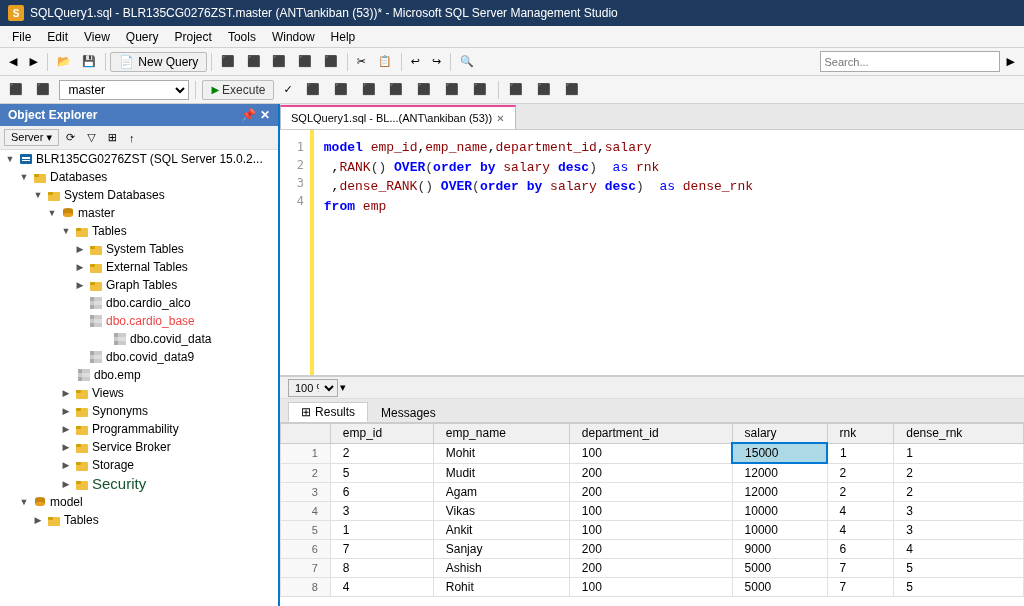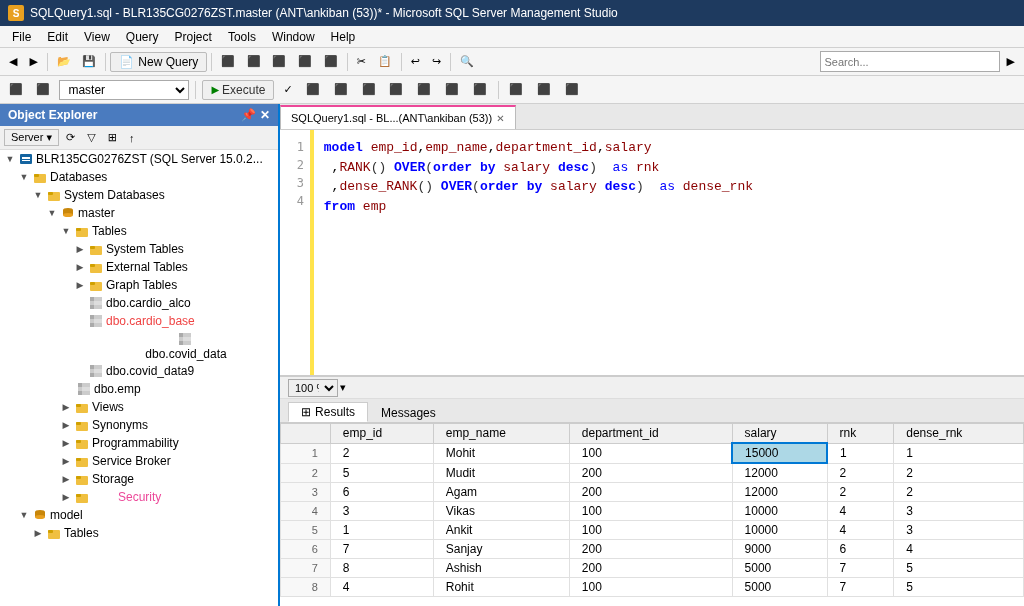--- a/index.html
+++ b/index.html
@@ -516,21 +516,21 @@
               <rect x="1" y="1" width="4" height="4" fill="#aaa"></rect>
               <rect x="5" y="1" width="8" height="4" fill="#ccc"></rect>
               <rect x="1" y="5" width="4" height="4" fill="#ccc"></rect>
               <rect x="5" y="5" width="8" height="4" fill="#ddd"></rect>
               <rect x="1" y="9" width="4" height="4" fill="#aaa"></rect>
               <rect x="5" y="9" width="8" height="4" fill="#ccc"></rect>
             </svg>
           </span>
           <span style="font-size: 12px; color: #ef4444;">dbo.cardio_base</span>
         </div>
-        <div class="tree-item" style="padding-left: 96px; flex-direction: column;">
+        <div class="tree-item" style="padding-left: 96px;">
           <span class="expand-icon" style="font-size: 9px; color: rgb(85, 85, 85);"></span>
           <span class="node-icon">
             <svg width="14" height="14">
               <rect x="1" y="1" width="12" height="12" rx="1" fill="#808080"></rect>
               <rect x="1" y="1" width="4" height="4" fill="#aaa"></rect>
               <rect x="5" y="1" width="8" height="4" fill="#ccc"></rect>
               <rect x="1" y="5" width="4" height="4" fill="#ccc"></rect>
               <rect x="5" y="5" width="8" height="4" fill="#ddd"></rect>
               <rect x="1" y="9" width="4" height="4" fill="#aaa"></rect>
               <rect x="5" y="9" width="8" height="4" fill="#ccc"></rect>
@@ -619,21 +619,21 @@
           <span style="font-size: 12px; color: rgb(0, 0, 0);">Storage</span>
         </div>
         <div class="tree-item" style="padding-left: 58px;">
           <span class="expand-icon" style="font-size: 9px; color: rgb(85, 85, 85);">▶</span>
           <span class="node-icon">
             <svg width="14" height="14">
               <rect x="1" y="4" width="12" height="9" rx="1" fill="#f0c040"></rect>
               <rect x="1" y="4" width="5" height="3" rx="1" fill="#d0a000"></rect>
             </svg>
           </span>
-          <span style="font-size: 12px; color: #ec4899; margin-left: 26px;">Security</span>
+          <span style="font-size: 15px; color: #14532d;">Security</span>
         </div>
         <div class="tree-item" style="padding-left: 16px;">
           <span class="expand-icon" style="font-size: 9px; color: rgb(85, 85, 85);">▼</span>
           <span class="node-icon">
             <svg width="14" height="14">
               <ellipse cx="7" cy="4" rx="5" ry="2" fill="#c8860a"></ellipse>
               <rect x="2" y="4" width="10" height="5" fill="#c8860a"></rect>
               <ellipse cx="7" cy="9" rx="5" ry="2" fill="#e8a020"></ellipse>
             </svg>
           </span>

